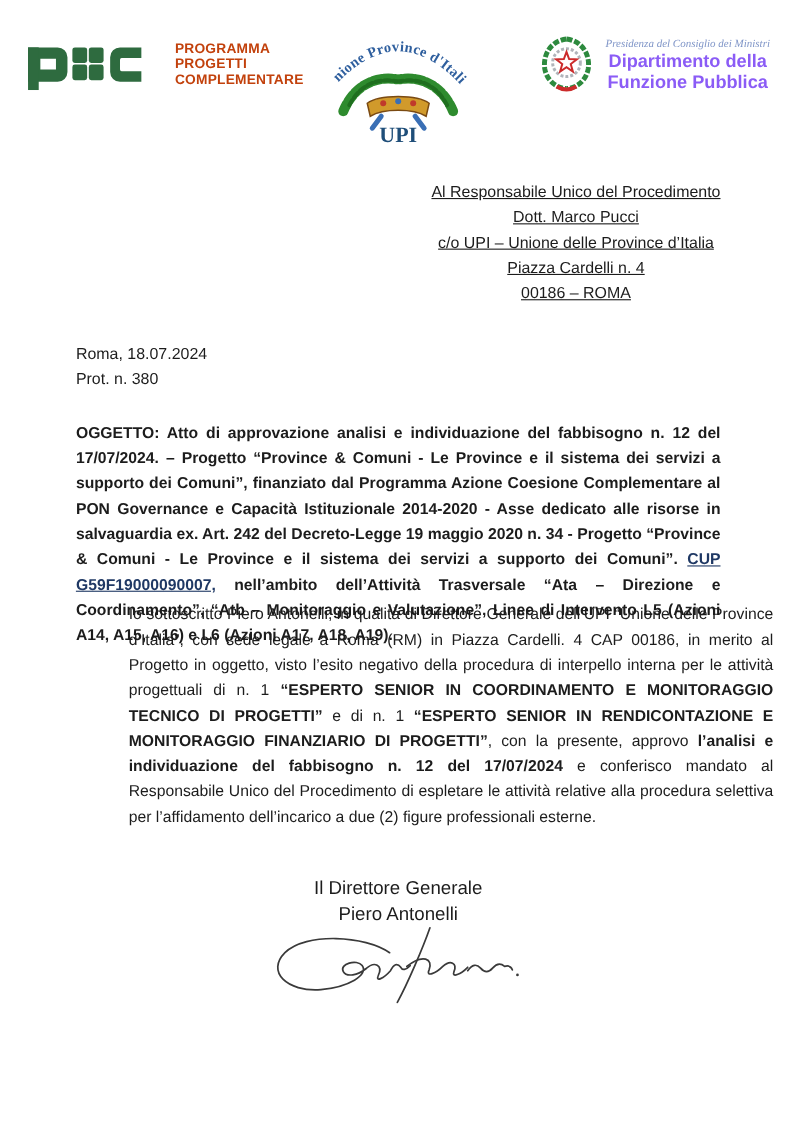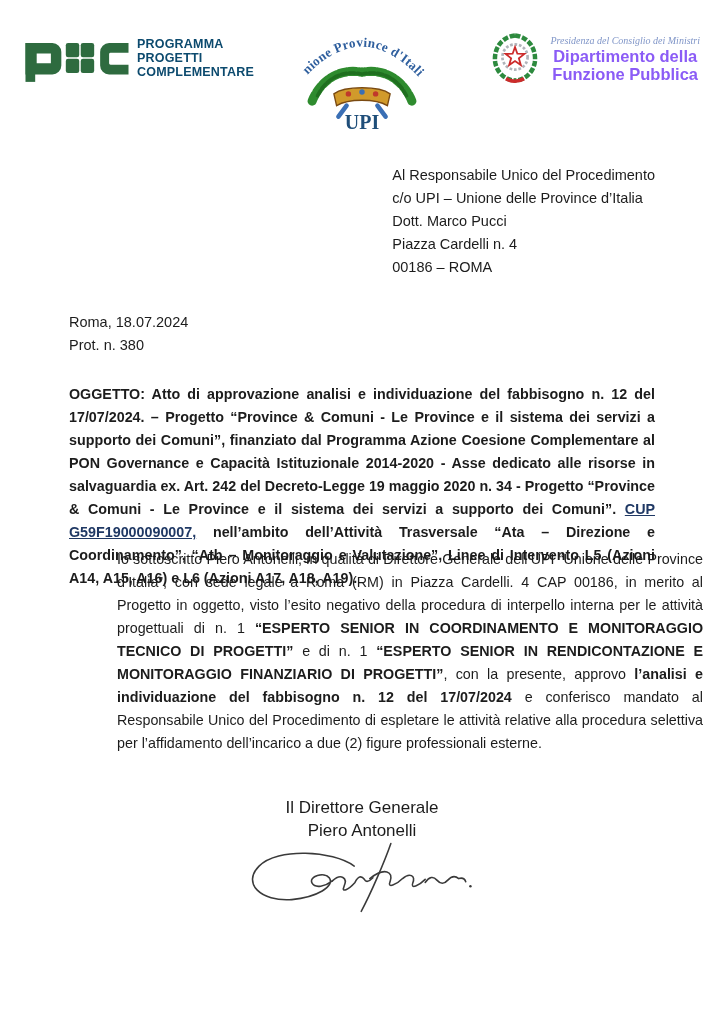--- a/index.html
+++ b/index.html
@@ -2,28 +2,28 @@
 <html><head>
 <meta charset="utf-8">
 <style>
   html,body{margin:0;padding:0;background:#e8e8e8;}
   .page{
     position:relative;width:724px;height:1024px;margin:0 auto;background:#ffffff;
     font-family:"Liberation Sans",sans-serif;color:#1c1c1c;overflow:hidden;
   }
   
   .logo-poc{position:absolute;left:24px;top:34px;display:flex;gap:7px;align-items:flex-start;}
-  .poc-text{margin-top:3px;font-weight:700;font-size:12.5px;line-height:1.13;color:#0c4a6e;letter-spacing:.2px;}
+  .poc-text{margin-top:3px;font-weight:700;font-size:12.5px;line-height:1.13;color:#c2410c;letter-spacing:.2px;margin-left:22px;}
   .logo-upi{position:absolute;left:50%;transform:translateX(-50%);top:14px;width:150px;text-align:center;}
   .logo-dfp{position:absolute;right:24px;top:30px;display:flex;gap:8px;align-items:center;}
   .dfp-text{display:flex;flex-direction:column;}
   .dfp-script{font-family:"Liberation Serif",serif;font-style:italic;font-size:10px;color:#8096c8;margin-bottom:1px;}
   .dfp-bold{font-weight:700;font-size:16.5px;line-height:1.12;color:#8b5cf6;text-align:center;}
   
-  .recipient{position:absolute;right:69px;top:164px;text-align:left;font-size:14.5px;line-height:23px;}
+  .recipient{position:absolute;right:69px;top:164px;text-align:center;font-size:14.5px;line-height:23px;text-decoration:underline;}
   .meta{position:absolute;left:69px;top:311px;font-size:14.5px;line-height:23px;}
   .par{position:absolute;left:69px;width:586px;text-align:justify;font-size:14.3px;line-height:23px;}
   .subject{top:383px;font-weight:700;}
   .bodypar{top:548px;font-weight:400;margin-left:48px;}
   .run-bold{font-weight:700;}
   .run-normal{font-weight:inherit;}
   .run-cup{font-weight:700;color:#1f3864;text-decoration:underline;}
   .sign-block{position:absolute;left:0;top:796px;width:100%;text-align:center;font-size:17px;line-height:23px;}
   .signature{position:absolute;left:232px;top:838px;}
 </style>
@@ -90,22 +90,22 @@
     </span>
     <div class="dfp-text">
       <span class="dfp-script">Presidenza del Consiglio dei Ministri</span>
       <span class="dfp-bold">Dipartimento della</span>
       <span class="dfp-bold">Funzione Pubblica</span>
     </div>
   </div>
 
   <div class="recipient">
       <div>Al Responsabile Unico del Procedimento</div>
+      <div>Dott. Marco Pucci</div>
       <div>c/o UPI – Unione delle Province d’Italia</div>
-      <div>Dott. Marco Pucci</div>
       <div>Piazza Cardelli n. 4</div>
       <div>00186 – ROMA</div>
     </div>
 
   <div class="meta">
     <div>Roma, 18.07.2024</div>
     <div>Prot. n. 380</div>
   </div>
 
   <div class="par subject"><span class="run-bold">OGGETTO: Atto di approvazione analisi e individuazione del fabbisogno n. 12 del 17/07/2024. – Progetto “Province &amp; Comuni - Le Province e il sistema dei servizi a supporto dei Comuni”, finanziato dal Programma Azione Coesione Complementare al PON Governance e Capacità Istituzionale 2014-2020 - Asse dedicato alle risorse in salvaguardia ex. Art. 242 del Decreto-Legge 19 maggio 2020 n. 34 - Progetto “Province &amp; Comuni - Le Province e il sistema dei servizi a supporto dei Comuni”. </span><span class="run-cup">CUP G59F19000090007,</span><span class="run-bold"> nell’ambito dell’Attività Trasversale “Ata – Direzione e Coordinamento”, “Atb – Monitoraggio e Valutazione”, Linee di Intervento L5 (Azioni A14, A15, A16) e L6 (Azioni A17, A18, A19).</span></div>

